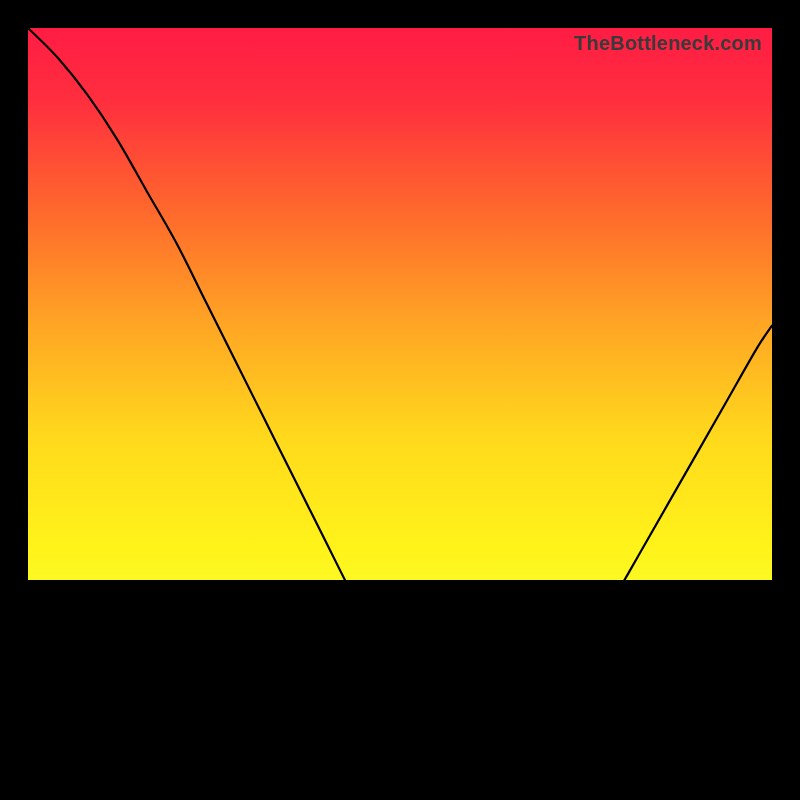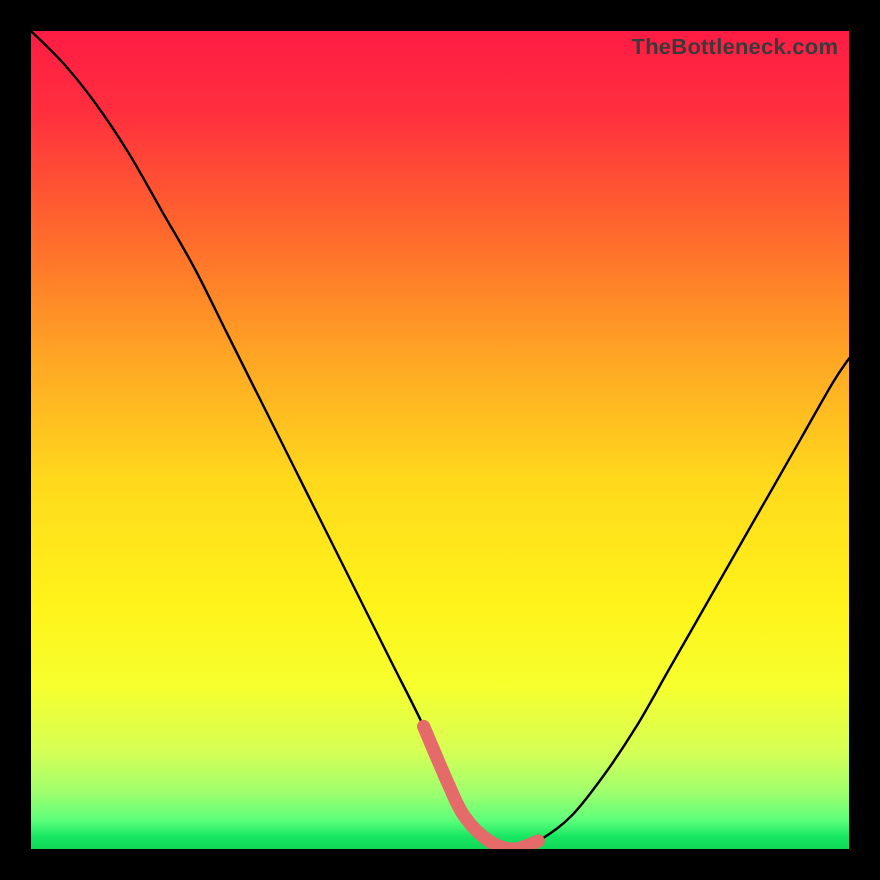--- a/index.html
+++ b/index.html
@@ -15,21 +15,21 @@
     position: relative;
     width: 800px;
     height: 800px;
     background: #000;
   }
   .plot {
     position: absolute;
     left: 28px;
     top: 28px;
     width: 744px;
-    height: 744px;
+    height: 552px;
     overflow: hidden;
   }
   .gradient {
     position: absolute;
     left: 0; top: 0; right: 0; bottom: 0;
   }
   .watermark {
     position: absolute;
     top: 4px;
     right: 10px;

